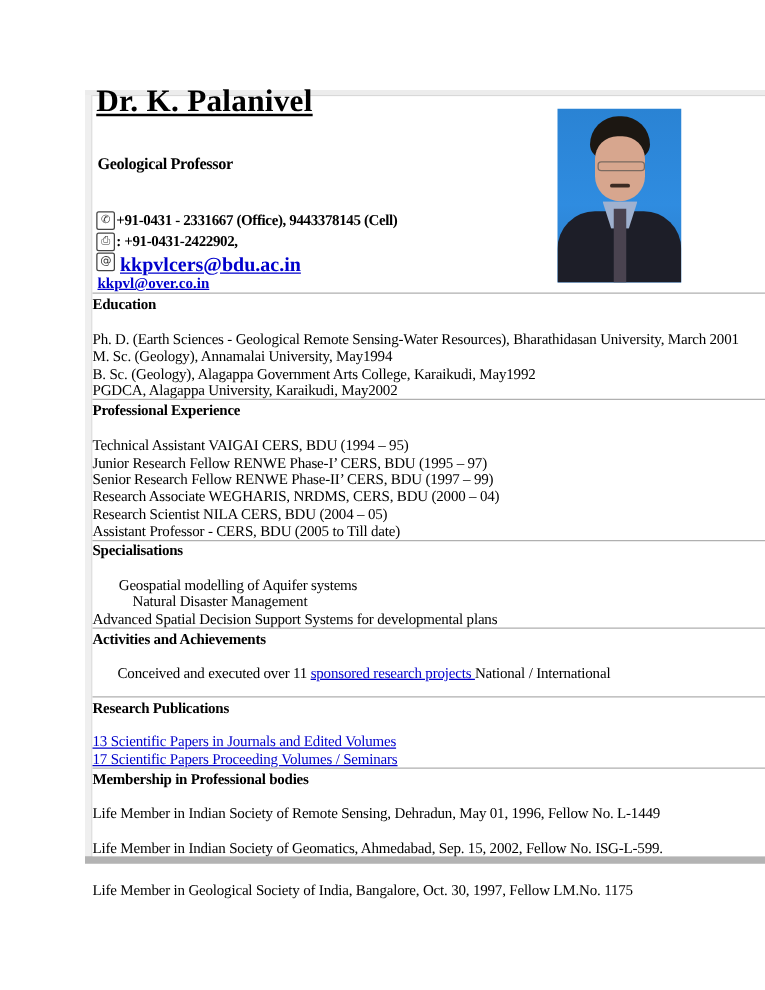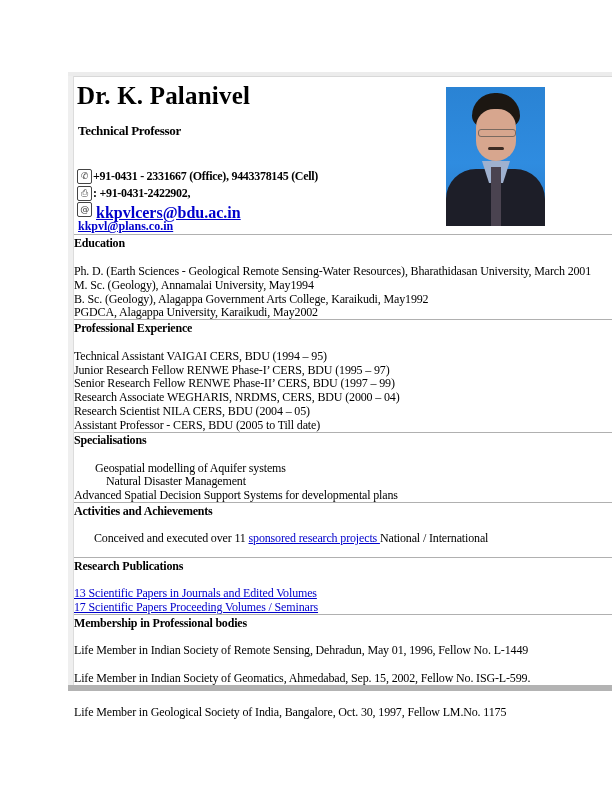--- a/index.html
+++ b/index.html
@@ -4,21 +4,21 @@
 <style>
   html, body { margin:0; padding:0; background:#ffffff; }
   body { width:612px; height:792px; position:relative; overflow:hidden;
          font-family:"Liberation Serif", "DejaVu Serif", serif; color:#000; }
   .frame { position:absolute; left:68px; top:72px; width:544px; height:618px;
            background:#f0f0f0; }
   .frame-top { position:absolute; left:0; top:0; width:544px; height:4px; background:#ececec; border-bottom:1px solid #d8d8d8; }
   .frame-left { position:absolute; left:0; top:4px; width:5px; height:610px; background:#efefef; border-right:1px solid #dcdcdc; }
   .frame-bottom { position:absolute; left:0; top:613px; width:544px; height:6px; background:#b3b3b3; }
   .page { position:absolute; left:74px; top:77px; width:538px; height:608px; background:#fff; }
-  .name { position:absolute; left:77px; top:82px; font-size:25px; font-weight:bold; letter-spacing:0.2px; }
+  .name { position:absolute; left:77px; top:68px; font-size:25px; font-weight:bold; letter-spacing:0.2px;text-decoration:underline; }
   .role { position:absolute; left:78px; top:123px; font-size:13px; font-weight:bold; letter-spacing:-0.3px; }
   .photo { position:absolute; left:446px; top:87px; width:99px; height:139px;
            background:linear-gradient(180deg,#2a83d4 0%,#2f8ce0 55%,#2a7bc9 100%); overflow:hidden; }
   .photo .hair { position:absolute; left:26px; top:6px; width:48px; height:34px; background:#1c1712; border-radius:24px 24px 12px 12px; }
   .photo .face { position:absolute; left:30px; top:22px; width:40px; height:52px; background:#d7a68e; border-radius:18px 18px 20px 20px; }
   .photo .glasses { position:absolute; left:32px; top:42px; width:36px; height:6px; border:1px solid #7a6a60; border-radius:3px; }
   .photo .mustache { position:absolute; left:42px; top:60px; width:16px; height:3px; background:#3b2a22; border-radius:2px; }
   .photo .suit { position:absolute; left:0; top:82px; width:99px; height:57px; background:#1d1e28; border-radius:30px 30px 0 0; }
   .photo .shirt { position:absolute; left:36px; top:74px; width:28px; height:22px; background:#9fb1cf; clip-path:polygon(0 0,100% 0,75% 100%,25% 100%); }
   .photo .tie { position:absolute; left:45px; top:80px; width:10px; height:59px; background:#4a4350; }
@@ -35,21 +35,21 @@
 <body>
 
 <div class="frame">
   <div class="frame-top"></div>
   <div class="frame-left"></div>
   <div class="frame-bottom"></div>
 </div>
 <div class="page"></div>
 
 <div class="name">Dr. K. Palanivel</div>
-<div class="role">Technical Professor</div>
+<div class="role">Geological Professor</div>
 
 <div class="photo">
   <div class="hair"></div>
   <div class="face"></div>
   <div class="glasses"></div>
   <div class="mustache"></div>
   <div class="suit"></div>
   <div class="shirt"></div>
   <div class="tie"></div>
 </div>
@@ -59,21 +59,21 @@
   <span>+91-0431 - 2331667 (Office), 9443378145 (Cell)</span>
 </div>
 <div class="contact" style="top:186px;">
   <span class="ico">⎙</span>
   <span>: +91-0431-2422902,</span>
 </div>
 <div class="contact" style="top:202px;">
   <span class="ico">@</span>
 </div>
 <a class="link email1" href="#">kkpvlcers@bdu.ac.in</a>
-<a class="link email2" href="#">kkpvl@plans.co.in</a>
+<a class="link email2" href="#">kkpvl@over.co.in</a>
 
 <div class="rule" style="top:234px;"></div>
 <div class="heading" style="top:236px;">Education</div>
 <div class="line" style="top:264px;">Ph. D. (Earth Sciences - Geological Remote Sensing-Water Resources), Bharathidasan University, March 2001</div>
 <div class="line" style="top:278px;">M. Sc. (Geology), Annamalai University, May1994</div>
 <div class="line" style="top:292px;">B. Sc. (Geology), Alagappa Government Arts College, Karaikudi, May1992</div>
 <div class="line" style="top:305px;">PGDCA, Alagappa University, Karaikudi, May2002</div>
 
 <div class="rule" style="top:319px;"></div>
 <div class="heading" style="top:321px;">Professional Experience</div>

